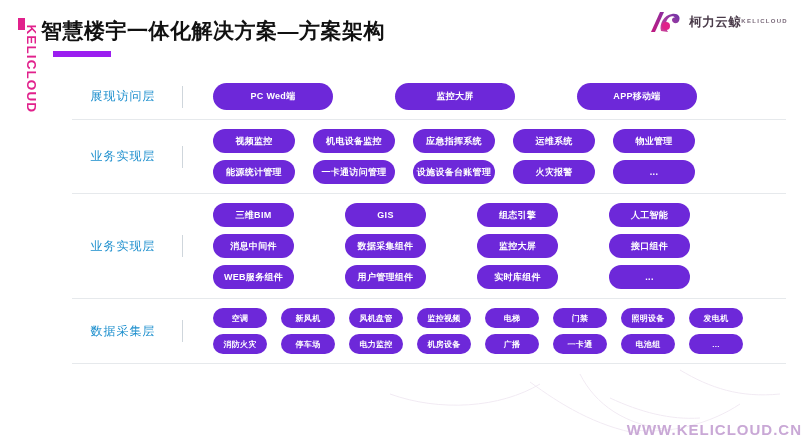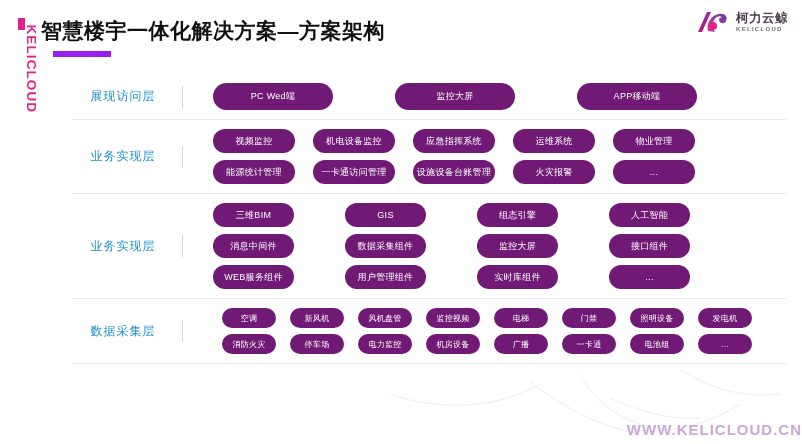--- a/index.html
+++ b/index.html
@@ -80,21 +80,21 @@
   
   .logo {
     position: absolute;
     right: 14px;
     top: 9px;
     display: flex;
     align-items: center;
     gap: 5px;
   }
   .logo-mark { width: 36px; height: 26px; }
-  .logo-words { display: flex; flex-direction: column; line-height: 1; }
+  .logo-words { display: flex; line-height: 1; }
   .logo-cn {
     font-size: 12.5px;
     font-weight: bold;
     color: #4a3b4a;
     letter-spacing: .5px;
   }
   .logo-en {
     font-size: 6px;
     font-weight: bold;
     color: #7a6a7a;
@@ -138,45 +138,46 @@
     padding: 9px 0 9px 24px;
     display: flex;
     flex-direction: column;
     gap: 7px;
   }
   .pill-row {
     display: flex;
     gap: 10px;
   }
   .pill {
-    background: #701a75;
+    background: #6d28d9;
     color: #ffffff;
     border-radius: 999px;
     font-size: 9px;
     letter-spacing: .3px;
     display: flex;
     align-items: center;
     justify-content: center;
     text-align: center;
     white-space: nowrap;
     box-sizing: border-box;
+    font-weight: bold;
   }
 
   
   .layer-access .pill { width: 120px; height: 27px; font-size: 9px; }
   .layer-access .pill-row { gap: 62px; }
 
   .layer-biz1 .pill { width: 82px; height: 24px; text-align: center; }
   .layer-biz1 .pill-row { gap: 18px; }
 
   .layer-biz2 .pill { width: 81px; height: 24px; }
   .layer-biz2 .pill-row { gap: 51px; }
 
   .layer-collect .pill { width: 54px; height: 20px; font-size: 8px; }
-  .layer-collect .pill-row { gap: 14px; margin-left: 9px; }
+  .layer-collect .pill-row { gap: 14px; }
   .layer-collect .layer-body { padding-left: 24px; gap: 6px; }
 
   
   .footer-url {
     position: absolute;
     right: 0;
     bottom: 6px;
     color: #c9a8d6;
     font-size: 15px;
     font-weight: bold;

